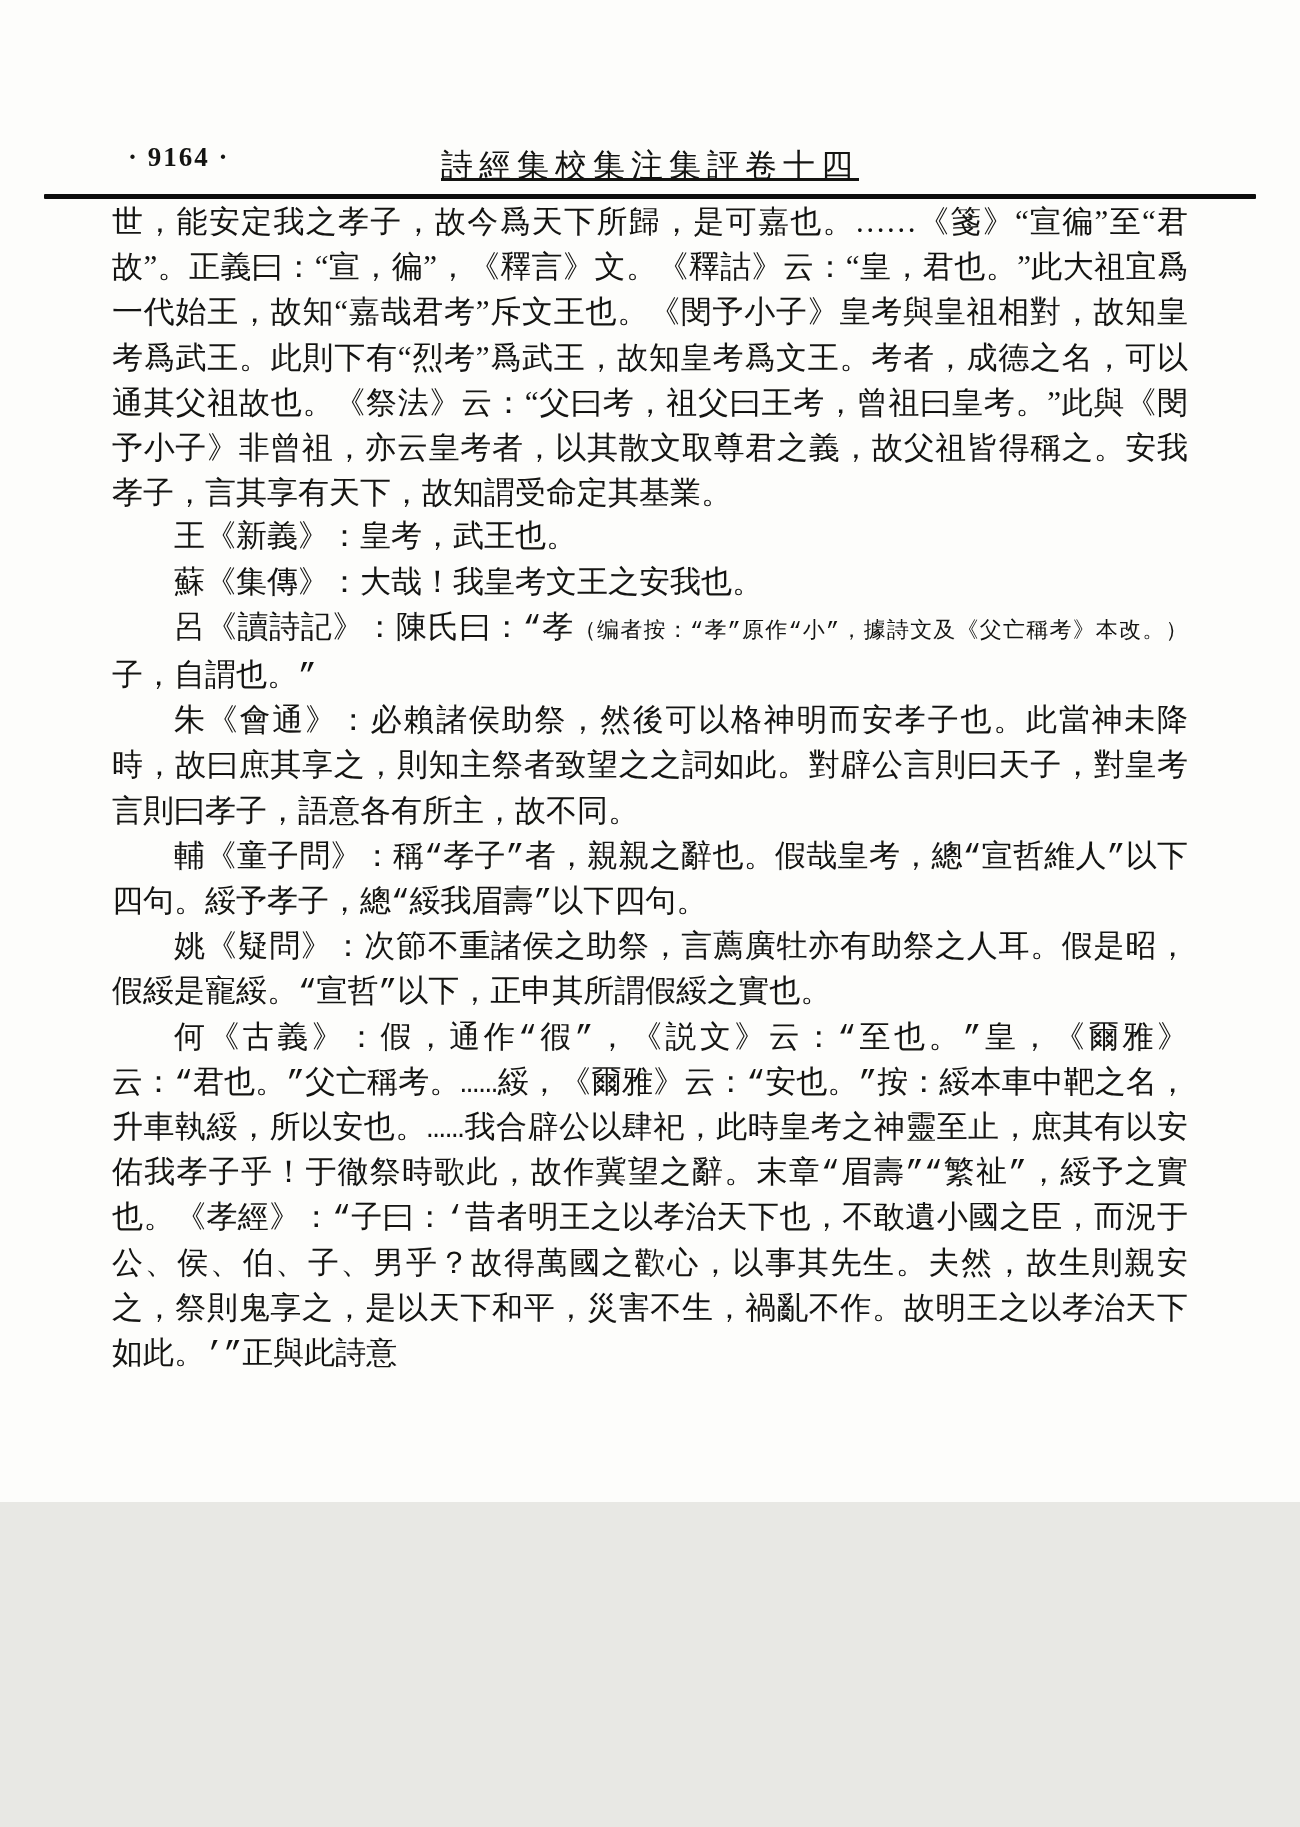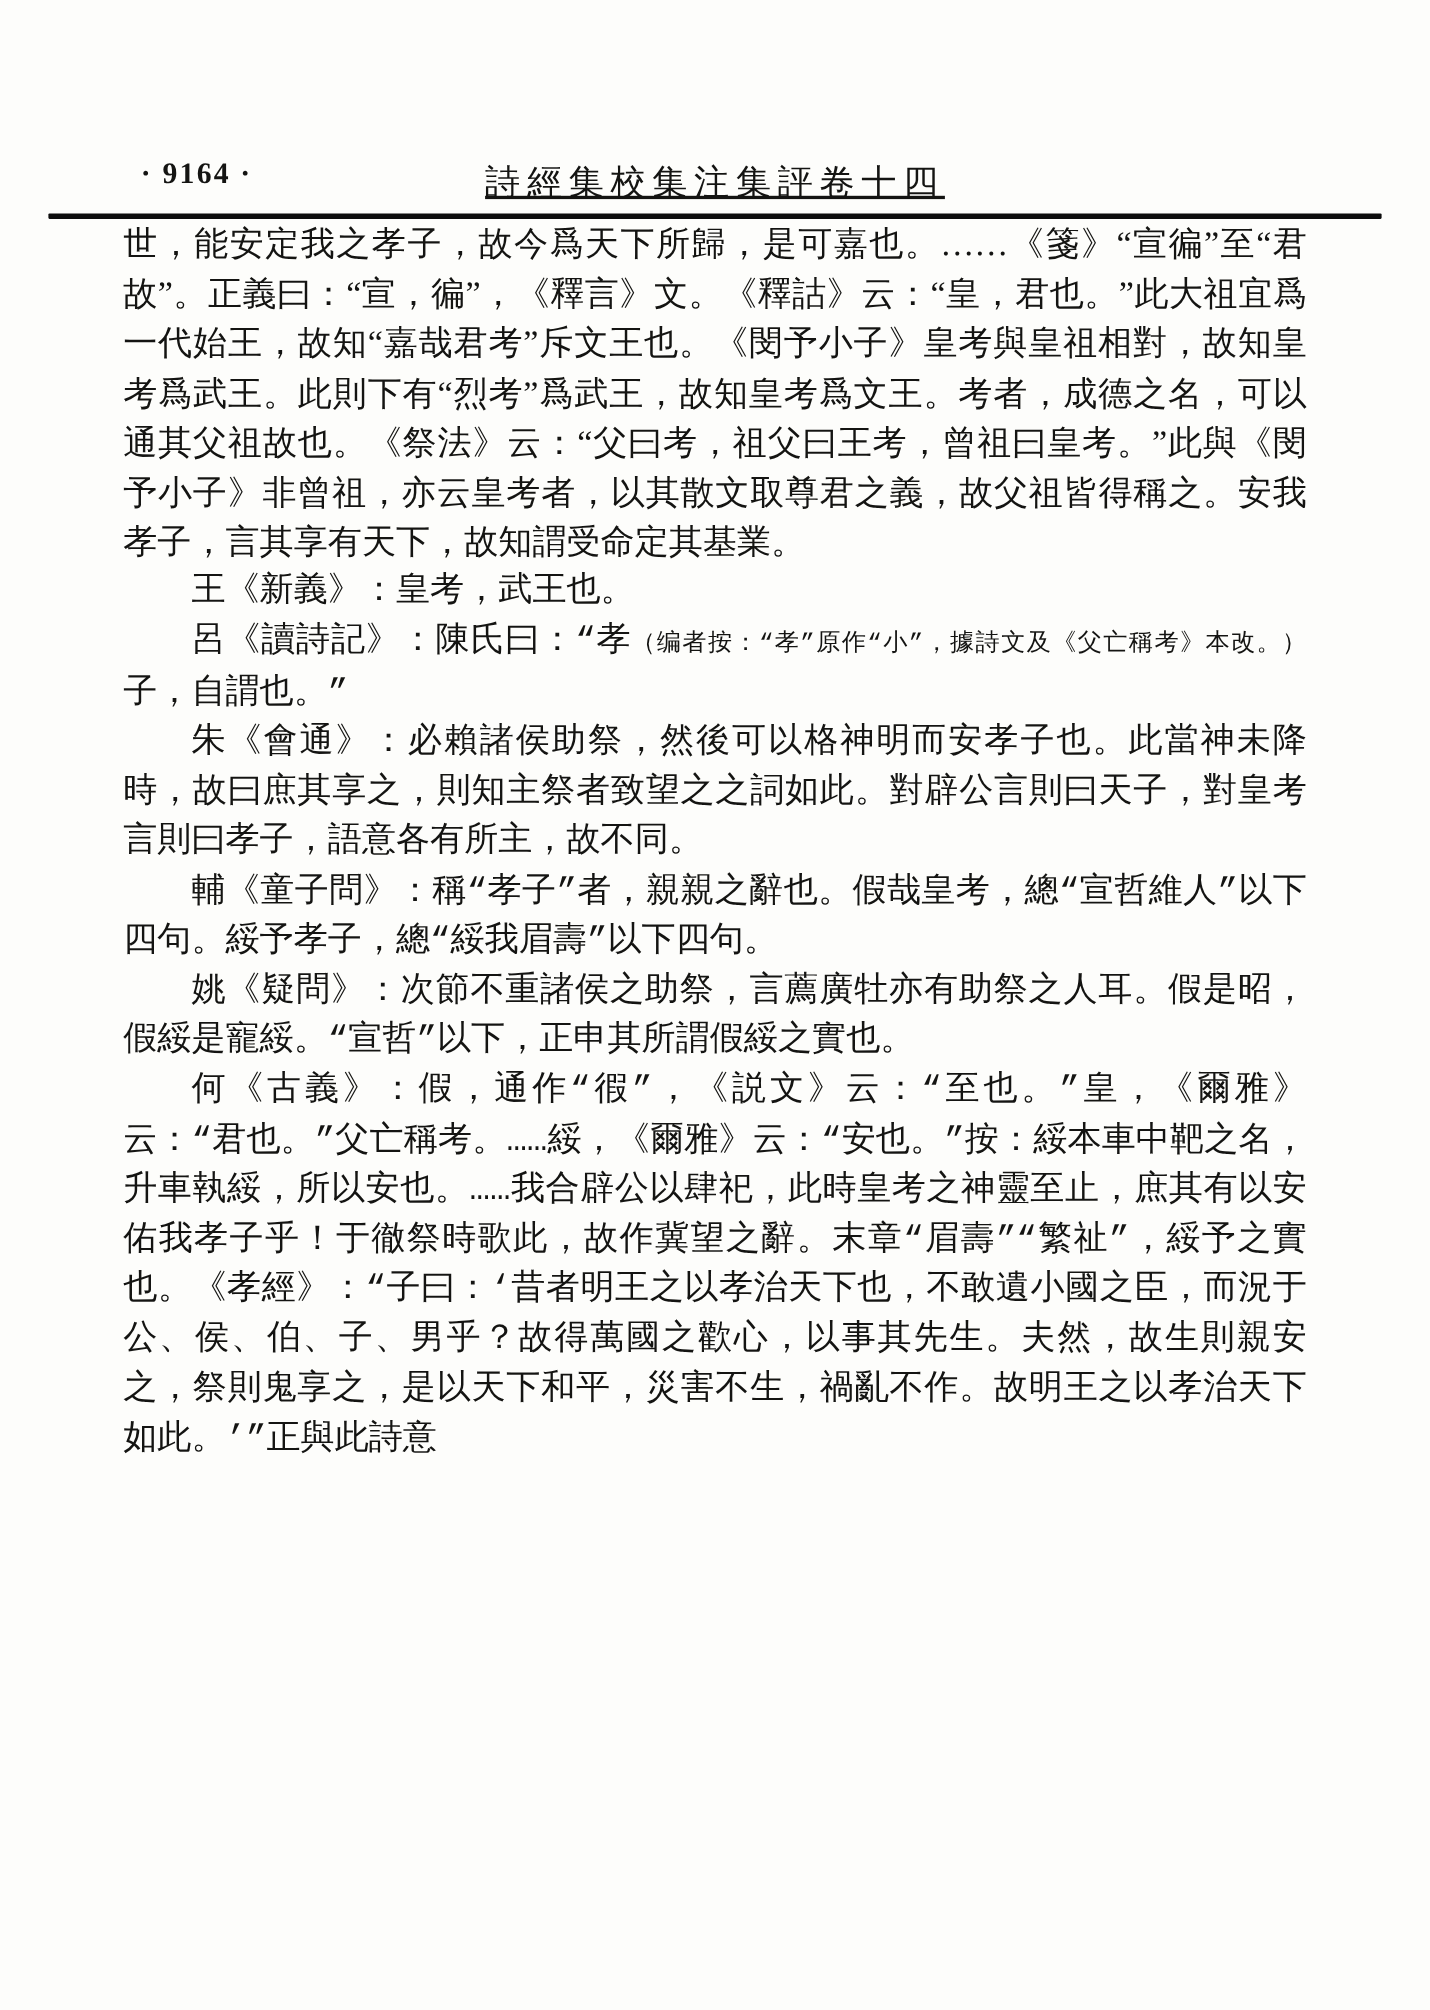--- a/index.html
+++ b/index.html
@@ -3,21 +3,21 @@
 <meta charset="utf-8">
 <style>
   html, body {
     margin: 0;
     padding: 0;
     background: #e8e8e4;
   }
   .page {
     position: relative;
     width: 1300px;
-    height: 1827px;
+    height: 1502px;
     margin: 0 auto;
     background: #fdfdfb;
     color: #141412;
     font-family: "Liberation Serif", "DejaVu Serif", serif;
     box-sizing: border-box;
     padding: 138px 112px 0 112px;
   }
   .page-header {
     position: relative;
     height: 40px;
@@ -66,19 +66,20 @@
 
 <div class="page">
   <div class="page-header">
     <span class="page-number">· 9164 ·</span>
     <div class="running-title">詩經集校集注集評卷十四</div>
   </div>
   <div class="header-rule"></div>
   <div class="text-body">
       <p class=""><span>世，能安定我之孝子，故今爲天下所歸，是可嘉也。……《箋》“宣徧”至“君故”。正義曰：“宣，徧”，《釋言》文。《釋詁》云：“皇，君也。”此大祖宜爲一代始王，故知“嘉哉君考”斥文王也。《閔予小子》皇考與皇祖相對，故知皇考爲武王。此則下有“烈考”爲武王，故知皇考爲文王。考者，成德之名，可以通其父祖故也。《祭法》云：“父曰考，祖父曰王考，曾祖曰皇考。”此與《閔予小子》非曾祖，亦云皇考者，以其散文取尊君之義，故父祖皆得稱之。安我孝子，言其享有天下，故知謂受命定其基業。</span></p>
       <p class="indent"><span>王《新義》：皇考，武王也。</span></p>
+      <p class="indent"><span>蘇《集傳》：大哉！我皇考文王之安我也。</span></p>
       <p class="indent"><span>呂《讀詩記》：陳氏曰：“孝</span><span class="editor-note">（编者按：“孝”原作“小”，據詩文及《父亡稱考》本改。）</span><span>子，自謂也。”</span></p>
       <p class="indent"><span>朱《會通》：必賴諸侯助祭，然後可以格神明而安孝子也。此當神未降時，故曰庶其享之，則知主祭者致望之之詞如此。對辟公言則曰天子，對皇考言則曰孝子，語意各有所主，故不同。</span></p>
       <p class="indent"><span>輔《童子問》：稱“孝子”者，親親之辭也。假哉皇考，總“宣哲維人”以下四句。綏予孝子，總“綏我眉壽”以下四句。</span></p>
       <p class="indent"><span>姚《疑問》：次節不重諸侯之助祭，言薦廣牡亦有助祭之人耳。假是昭，假綏是寵綏。“宣哲”以下，正申其所謂假綏之實也。</span></p>
       <p class="indent"><span>何《古義》：假，通作“徦”，《説文》云：“至也。”皇，《爾雅》云：“君也。”父亡稱考。……綏，《爾雅》云：“安也。”按：綏本車中靶之名，升車執綏，所以安也。……我合辟公以肆祀，此時皇考之神靈至止，庶其有以安佑我孝子乎！于徹祭時歌此，故作冀望之辭。末章“眉壽”“繁祉”，綏予之實也。《孝經》：“子曰：‘昔者明王之以孝治天下也，不敢遺小國之臣，而況于公、侯、伯、子、男乎？故得萬國之歡心，以事其先生。夫然，故生則親安之，祭則鬼享之，是以天下和平，災害不生，禍亂不作。故明王之以孝治天下如此。’”正與此詩意</span></p>
     </div>
 </div>
 
 </body></html>

